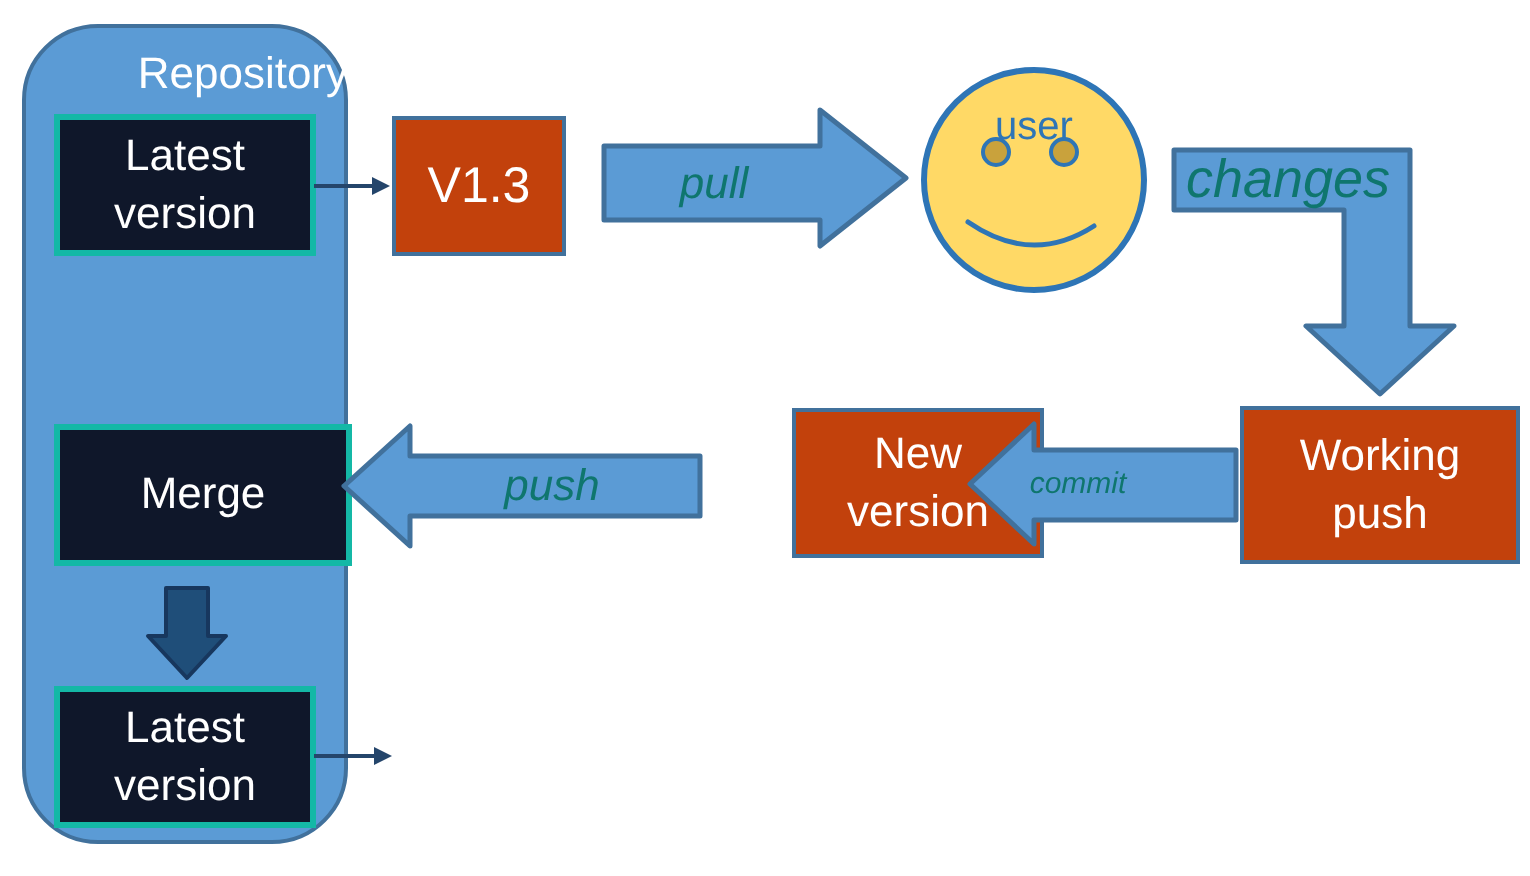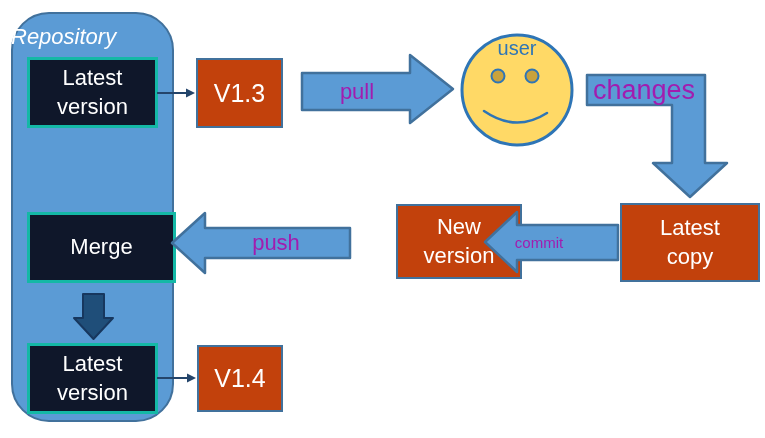--- a/index.html
+++ b/index.html
@@ -11,31 +11,31 @@
   .box {
     display:flex; align-items:center; justify-content:center;
     text-align:center; color:#ffffff;
   }
   .repo {
     background:#5B9BD5; border:2.5px solid #41719C; border-radius:38px;
   }
   .bluebox { background:#c2410c; border:2.5px solid #41719C; }
   .darkbox { background:#0f172a; border:3px solid #14b8a6; }
   .repo-title {
-    color:#ffffff; font-size:22px; text-align:left;font-style:italic;
+    color:#ffffff; font-size:22px; text-align:right;
   }
   .node-label { font-size:22px; line-height:1.28; }
   .v-label { font-size:25px; }
   .arrow-label {
     position:absolute; transform:translate(-50%,-50%);
-    color:#a21caf; font-size:22px; white-space:nowrap;
+    color:#0f766e; font-size:22px; white-space:nowrap;font-style:italic;
   }
   .user-label {
     position:absolute; transform:translate(-50%,-50%);
-    color:#2E75B6; font-size:20px; white-space:nowrap;
+    color:#2E75B6; font-size:20px; white-space:nowrap;margin-top:16px;
   }
   .overlay {
     position:absolute; left:0; top:0; width:765px; height:438px;
     pointer-events:none;
   }
 </style>
 </head>
 <body>
 
 <div class="stage">
@@ -52,30 +52,27 @@
   </div>
 
   <div class="abs box darkbox" style="left:27px; top:343px; width:131px; height:71px; padding:0 14px;">
     <span class="node-label">Latest version</span>
   </div>
 
   <div class="abs box bluebox" style="left:196px; top:58px; width:87px; height:70px;">
     <span class="v-label">V1.3</span>
   </div>
 
-  <div class="abs box bluebox" style="left:197px; top:345px; width:86px; height:67px;">
-    <span class="v-label">V1.4</span>
-  </div>
 
   <div class="abs box bluebox" style="left:356px; top:204px; width:126px; height:75px; padding:0 12px;margin-left:40px;">
     <span class="node-label">New version</span>
   </div>
 
   <div class="abs box bluebox" style="left:620px; top:203px; width:140px; height:79px; padding:0 14px;">
-    <span class="node-label">Latest copy</span>
+    <span class="node-label">Working push</span>
   </div>
 
   <svg class="overlay" viewBox="0 0 765 438">
 
     <polygon points="302,73 410,73 410,55 453,89 410,123 410,110 302,110" fill="#5B9BD5" stroke="#41719C" stroke-width="2.5" stroke-linejoin="round"></polygon>
 
     <polygon points="172,243 205,213 205,228 350,228 350,258 205,258 205,273" fill="#5B9BD5" stroke="#41719C" stroke-width="2.5" stroke-linejoin="round"></polygon>
 
     <polygon points="485,242 517,212 517,225 618,225 618,260 517,260 517,272" fill="#5B9BD5" stroke="#41719C" stroke-width="2.5" stroke-linejoin="round"></polygon>
 

